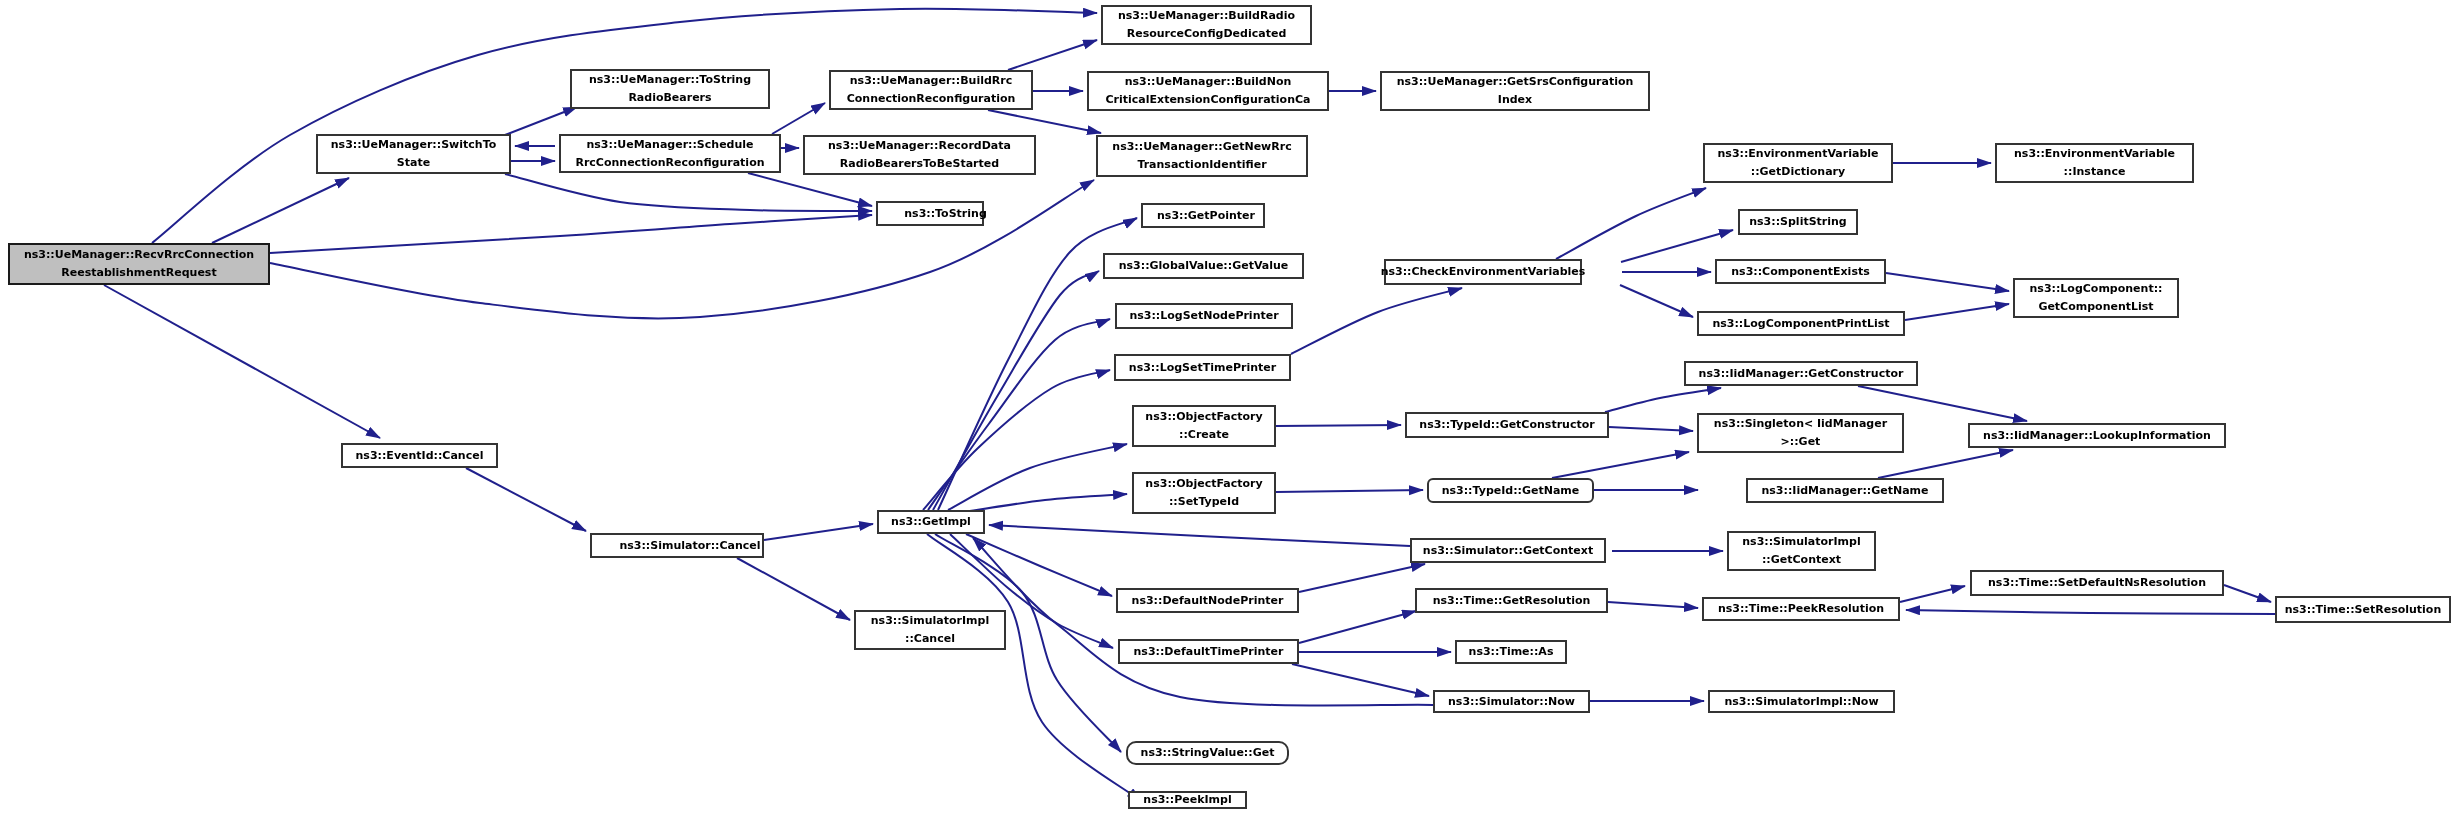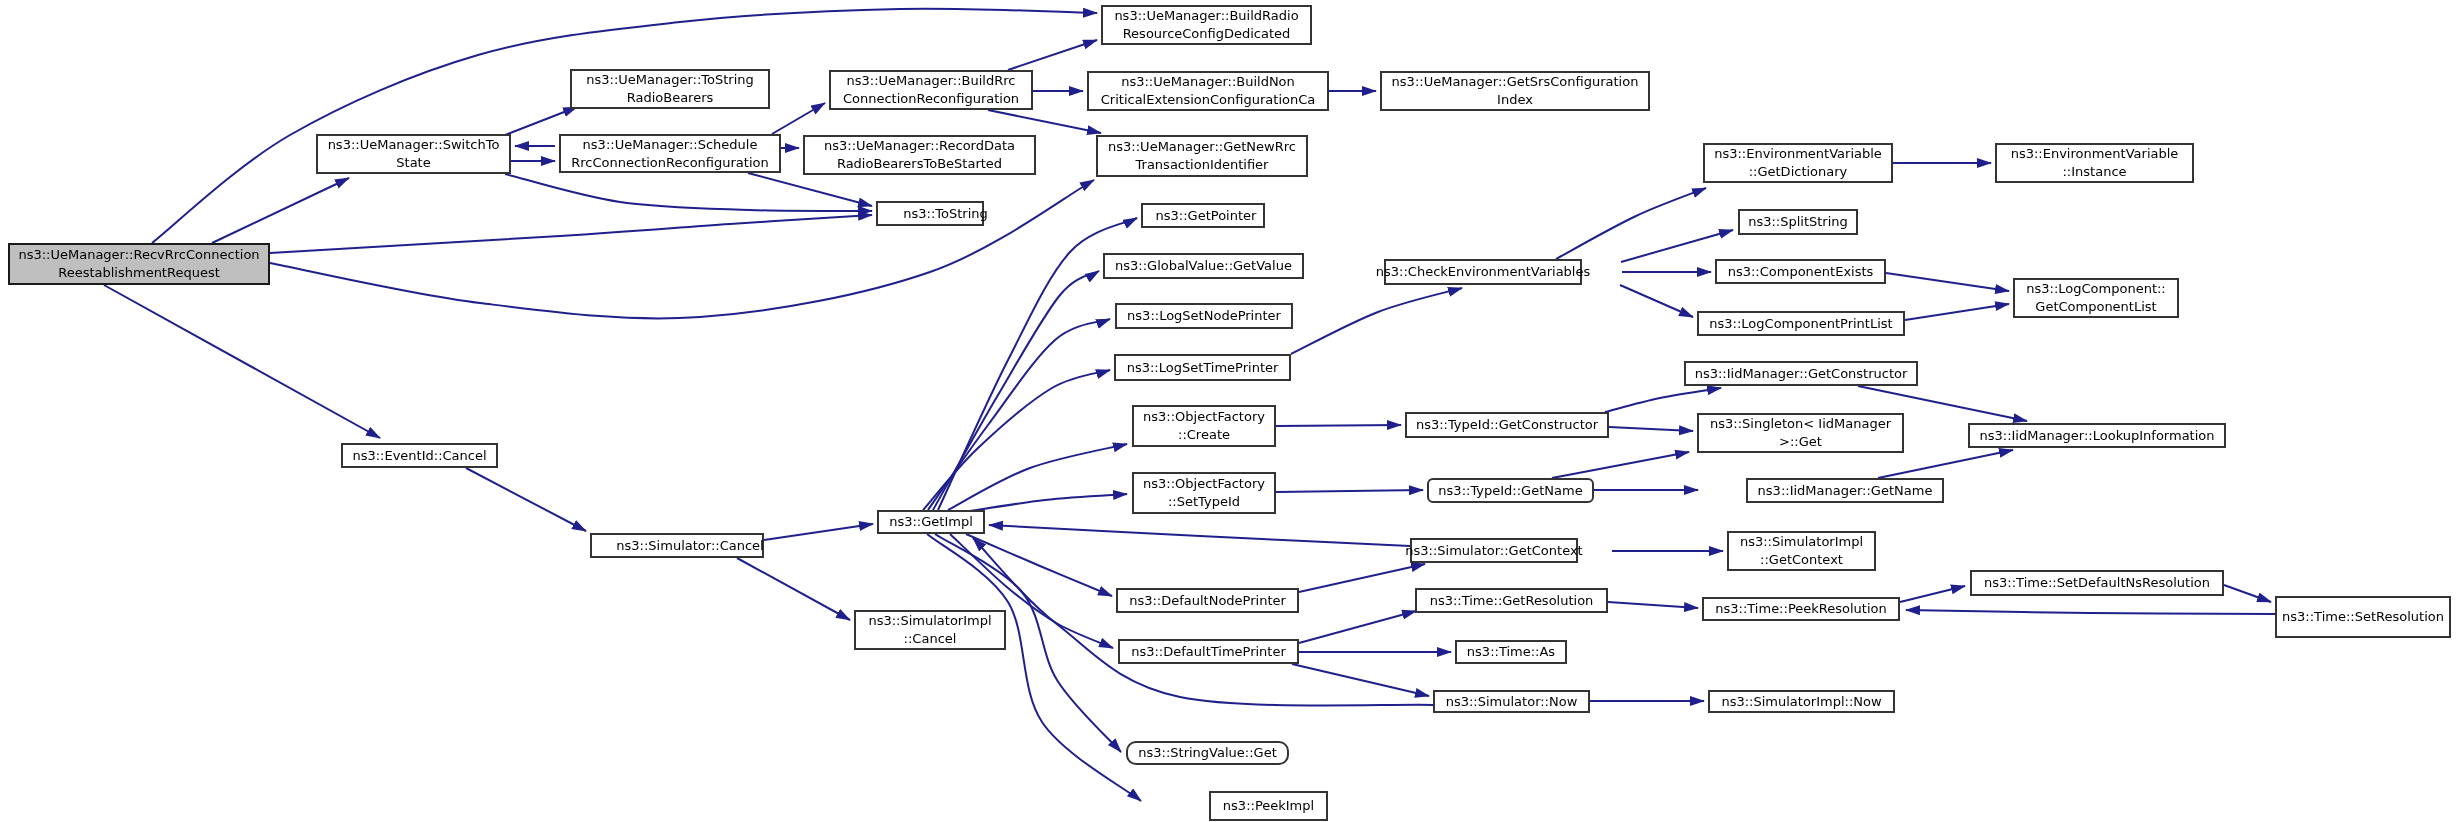--- a/index.html
+++ b/index.html
@@ -25,25 +25,26 @@
     position: absolute;
     box-sizing: border-box;
     background: #ffffff;
     border: 2px solid #343434;
     color: #000000;
     display: flex;
     flex-direction: column;
     align-items: center;
     justify-content: center;
     text-align: center;
-    font-size: 13px;
+    font-size: 11px;
     line-height: 18px;
     white-space: nowrap;
     padding: 0 2px;
     cursor: pointer;
+    font-weight: bold;
   }
   .node.focus {
     background: #bfbfbf;
     border-color: #1a1a1a;
     cursor: default;
   }
   .node .ln {
     pointer-events: none;
   }
 </style>
@@ -217,21 +218,21 @@
     </div>
     <div class="node" style="left: 1968px; top: 423px; width: 258px; height: 25px;">
       <div class="ln">ns3::IidManager::LookupInformation</div>
     </div>
     <div class="node" style="left: 1702px; top: 478px; width: 198px; height: 25px; margin-left: 44px;">
       <div class="ln">ns3::IidManager::GetName</div>
     </div>
     <div class="node" style="left: 877px; top: 510px; width: 108px; height: 24px;">
       <div class="ln">ns3::GetImpl</div>
     </div>
-    <div class="node" style="left: 1410px; top: 538px; width: 168px; height: 25px;">
+    <div class="node" style="left: 1410px; top: 538px; width: 196px; height: 25px;">
       <div class="ln">ns3::Simulator::GetContext</div>
     </div>
     <div class="node" style="left: 1727px; top: 531px; width: 149px; height: 40px;">
       <div class="ln">ns3::SimulatorImpl</div>
       <div class="ln">::GetContext</div>
     </div>
     <div class="node" style="left: 1116px; top: 588px; width: 183px; height: 25px;">
       <div class="ln">ns3::DefaultNodePrinter</div>
     </div>
     <div class="node" style="left: 1415px; top: 588px; width: 193px; height: 25px;">
@@ -245,35 +246,35 @@
     </div>
     <div class="node" style="left: 1433px; top: 690px; width: 157px; height: 23px;">
       <div class="ln">ns3::Simulator::Now</div>
     </div>
     <div class="node" style="left: 1708px; top: 690px; width: 187px; height: 23px;">
       <div class="ln">ns3::SimulatorImpl::Now</div>
     </div>
     <div class="node" style="left: 1126px; top: 741px; width: 163px; height: 24px; border-radius: 10px;">
       <div class="ln">ns3::StringValue::Get</div>
     </div>
-    <div class="node" style="left: 1209px; top: 791px; width: 119px; height: 30px; text-align: center;">
+    <div class="node" style="left: 1128px; top: 791px; width: 119px; height: 18px; text-align: center;">
       <div class="ln">ns3::PeekImpl</div>
     </div>
     <div class="node" style="left: 341px; top: 443px; width: 157px; height: 25px;">
       <div class="ln">ns3::EventId::Cancel</div>
     </div>
     <div class="node" style="left: 590px; top: 533px; width: 174px; height: 25px; padding-left: 28px;">
       <div class="ln">ns3::Simulator::Cancel</div>
     </div>
     <div class="node" style="left: 854px; top: 610px; width: 152px; height: 40px;">
       <div class="ln">ns3::SimulatorImpl</div>
       <div class="ln">::Cancel</div>
     </div>
     <div class="node" style="left: 1702px; top: 597px; width: 198px; height: 24px;">
       <div class="ln">ns3::Time::PeekResolution</div>
     </div>
     <div class="node" style="left: 1970px; top: 570px; width: 254px; height: 26px;">
       <div class="ln">ns3::Time::SetDefaultNsResolution</div>
     </div>
-    <div class="node" style="left: 2275px; top: 596px; width: 176px; height: 42px; text-align: right;">
+    <div class="node" style="left: 2275px; top: 596px; width: 176px; height: 27px; text-align: right;">
       <div class="ln">ns3::Time::SetResolution</div>
     </div>
   </div>
 
 </body></html>

